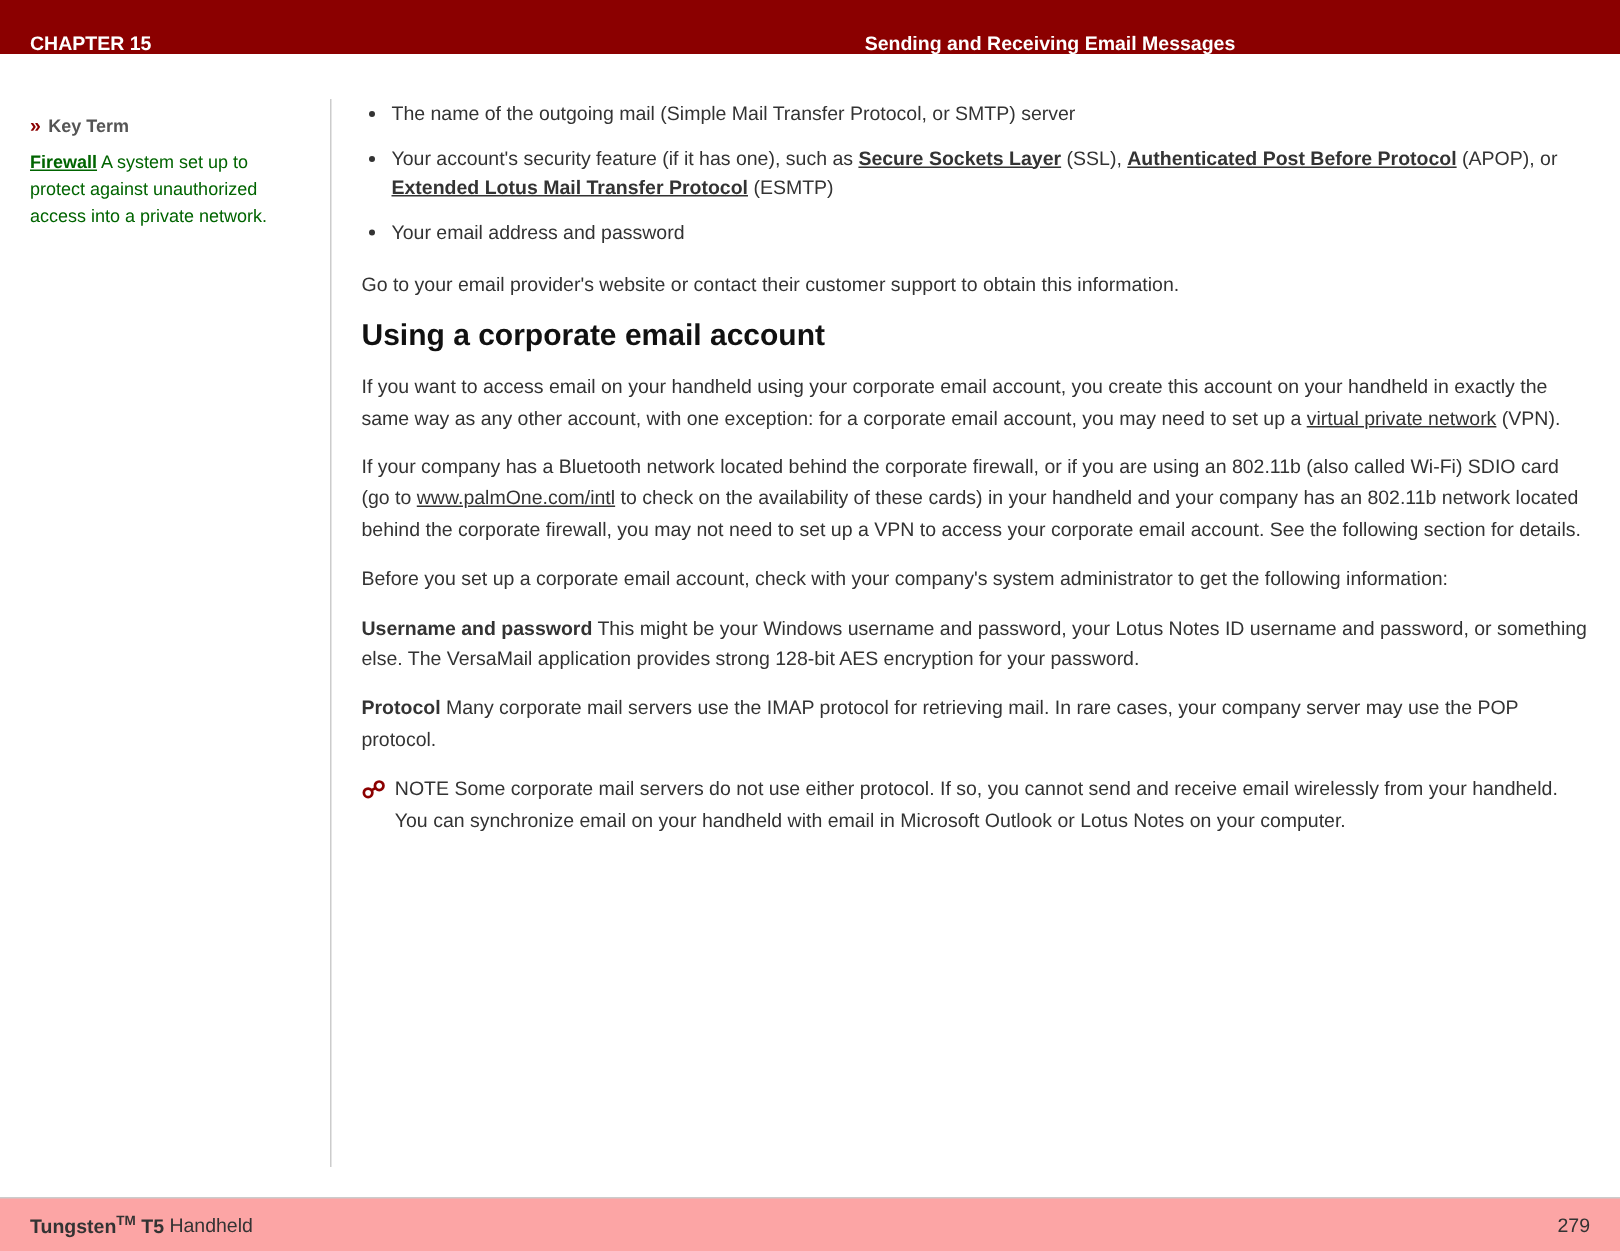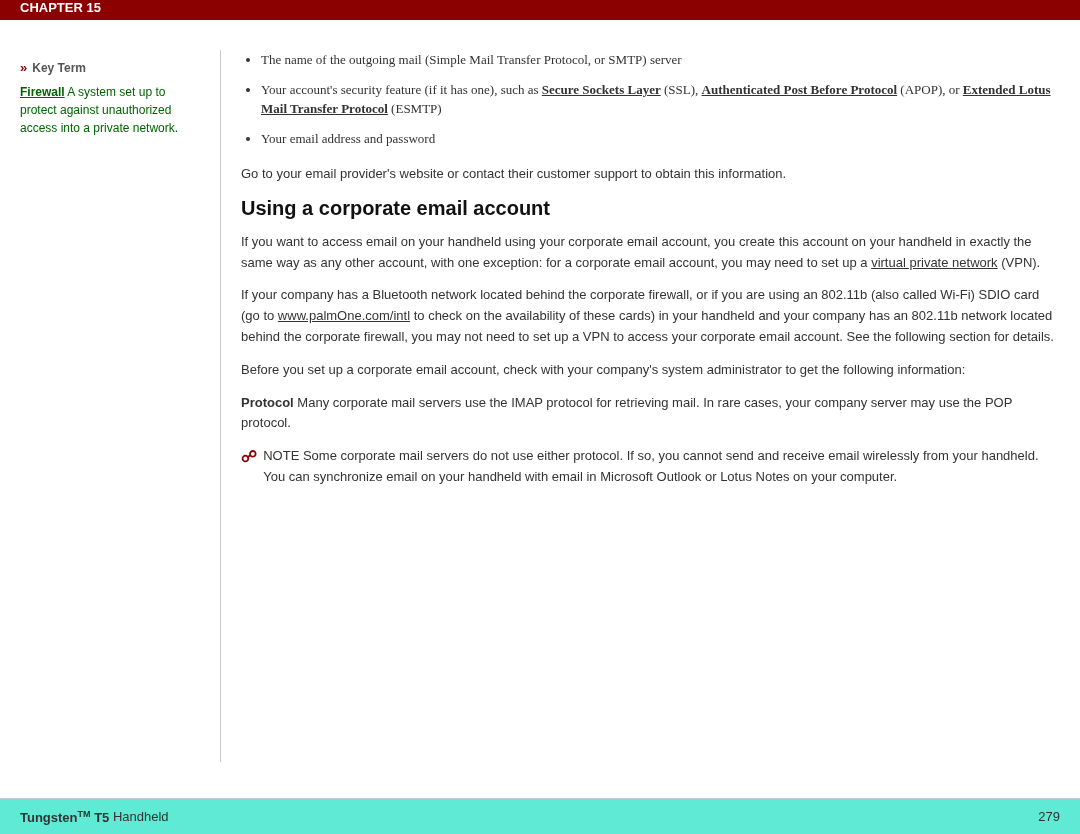--- a/index.html
+++ b/index.html
@@ -13,22 +13,22 @@
       font-family: Arial, Helvetica, sans-serif;
       font-size: 13px;
       color: #333;
       background: #fff;
       overflow: hidden;
     }
     .page-header {
       background-color: #8B0000;
       color: #fff;
       display: flex;
-      align-items: flex-start;
-      height: 20px;
+      align-items: flex-end;
+      height: 36px;
       padding: 0 20px;
     }
     .header-chapter {
       font-weight: bold;
       font-size: 13px;
       color: #fff;
       width: 320px;
     }
     .header-title {
       font-weight: bold;
@@ -83,21 +83,20 @@
     }
     .main-content {
       flex: 1;
       padding-left: 20px;
       border-left: 1px solid #ccc;
     }
     .bullet-list {
       list-style: disc;
       padding-left: 20px;
       margin-bottom: 16px;
-      font-family: Liberation Serif, serif;
     }
     .bullet-list li {
       margin-bottom: 10px;
       font-size: 13px;
       line-height: 1.5;
       color: #333;
     }
     .underline-link {
       text-decoration: underline;
       color: #333;
@@ -142,21 +141,21 @@
       position: absolute;
       bottom: 0;
       left: 0;
       right: 0;
       height: 36px;
       border-top: 1px solid #ccc;
       display: flex;
       align-items: center;
       justify-content: space-between;
       padding: 0 20px;
-      background: #5eead4;
+      background: #fca5a5;
     }
     .footer-product {
       font-size: 13px;
       color: #333;
     }
     .footer-product sup {
       font-size: 9px;
     }
     .footer-page-num {
       font-size: 13px;
@@ -205,20 +204,23 @@
     <p class="body-paragraph">
       <span>If you want to access email on your handheld using your corporate email account, you create this account on your handheld in exactly the same way as any other account, with one exception: for a corporate email account, you may need to set up a </span><span class="underline-link">virtual private network</span><span> (VPN).</span>
     </p>
 
     <p class="body-paragraph">
       <span>If your company has a Bluetooth network located behind the corporate firewall, or if you are using an 802.11b (also called Wi-Fi) SDIO card (go to </span><span class="underline-link">www.palmOne.com/intl</span><span> to check on the availability of these cards) in your handheld and your company has an 802.11b network located behind the corporate firewall, you may not need to set up a VPN to access your corporate email account. See the following section for details.</span>
     </p>
 
     <p class="body-paragraph">Before you set up a corporate email account, check with your company's system administrator to get the following information:</p>
 
+    <p class="body-paragraph">
+      <span class="bold-text">Username and password</span><span>  This might be your Windows username and password, your Lotus Notes ID username and password, or something else. The VersaMail application provides strong 128-bit AES encryption for your password.</span>
+    </p>
 
     <p class="body-paragraph">
       <span class="bold-text">Protocol</span><span>  Many corporate mail servers use the IMAP protocol for retrieving mail. In rare cases, your company server may use the POP protocol.</span>
     </p>
 
     <div class="note-box">
       <span class="note-icon">☍</span>
       <span class="note-content">
         <span class="note-label">NOTE</span><span>  Some corporate mail servers do not use either protocol. If so, you cannot send and receive email wirelessly from your handheld. You can synchronize email on your handheld with email in Microsoft Outlook or Lotus Notes on your computer.</span>
       </span>

